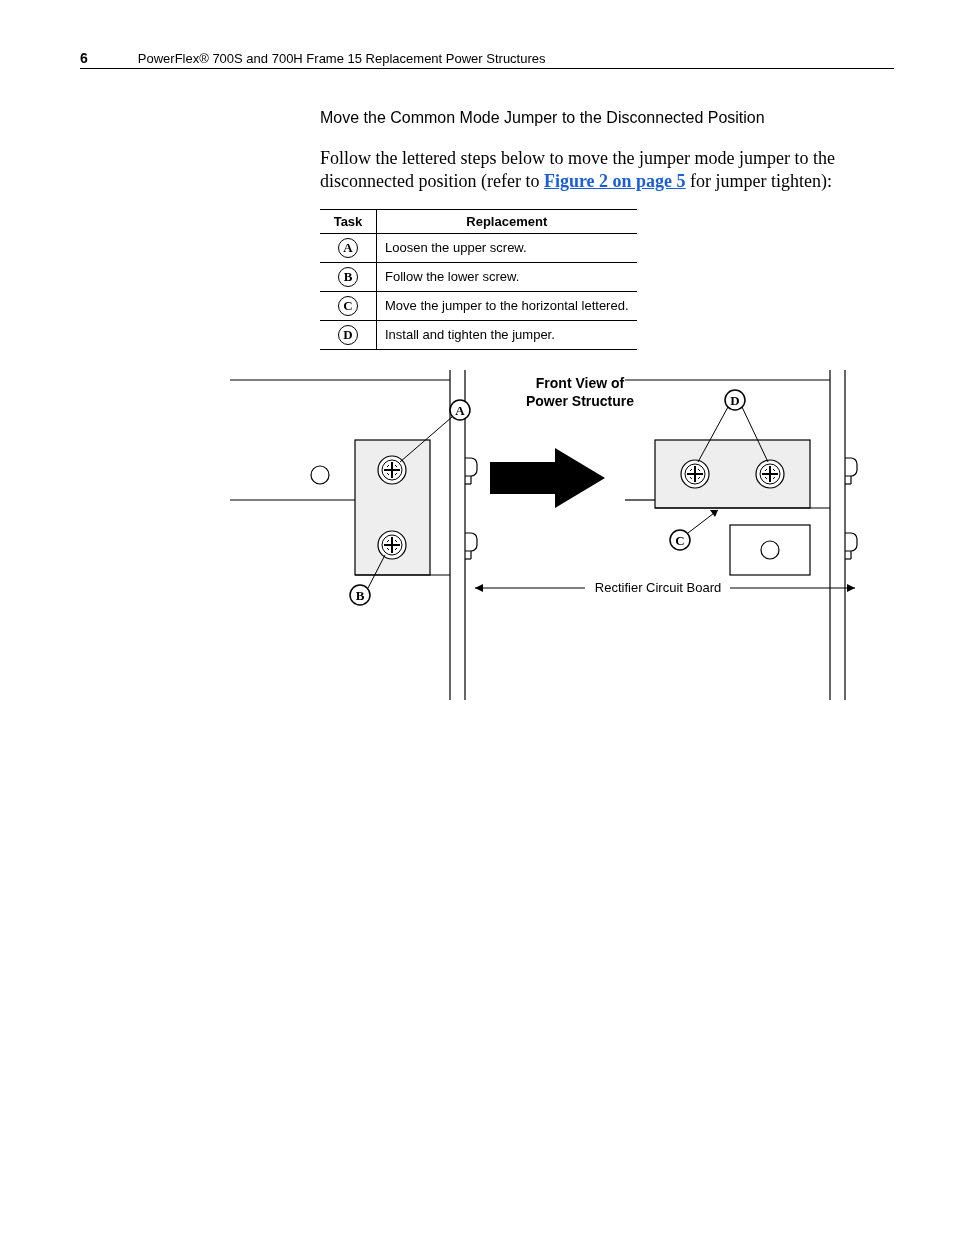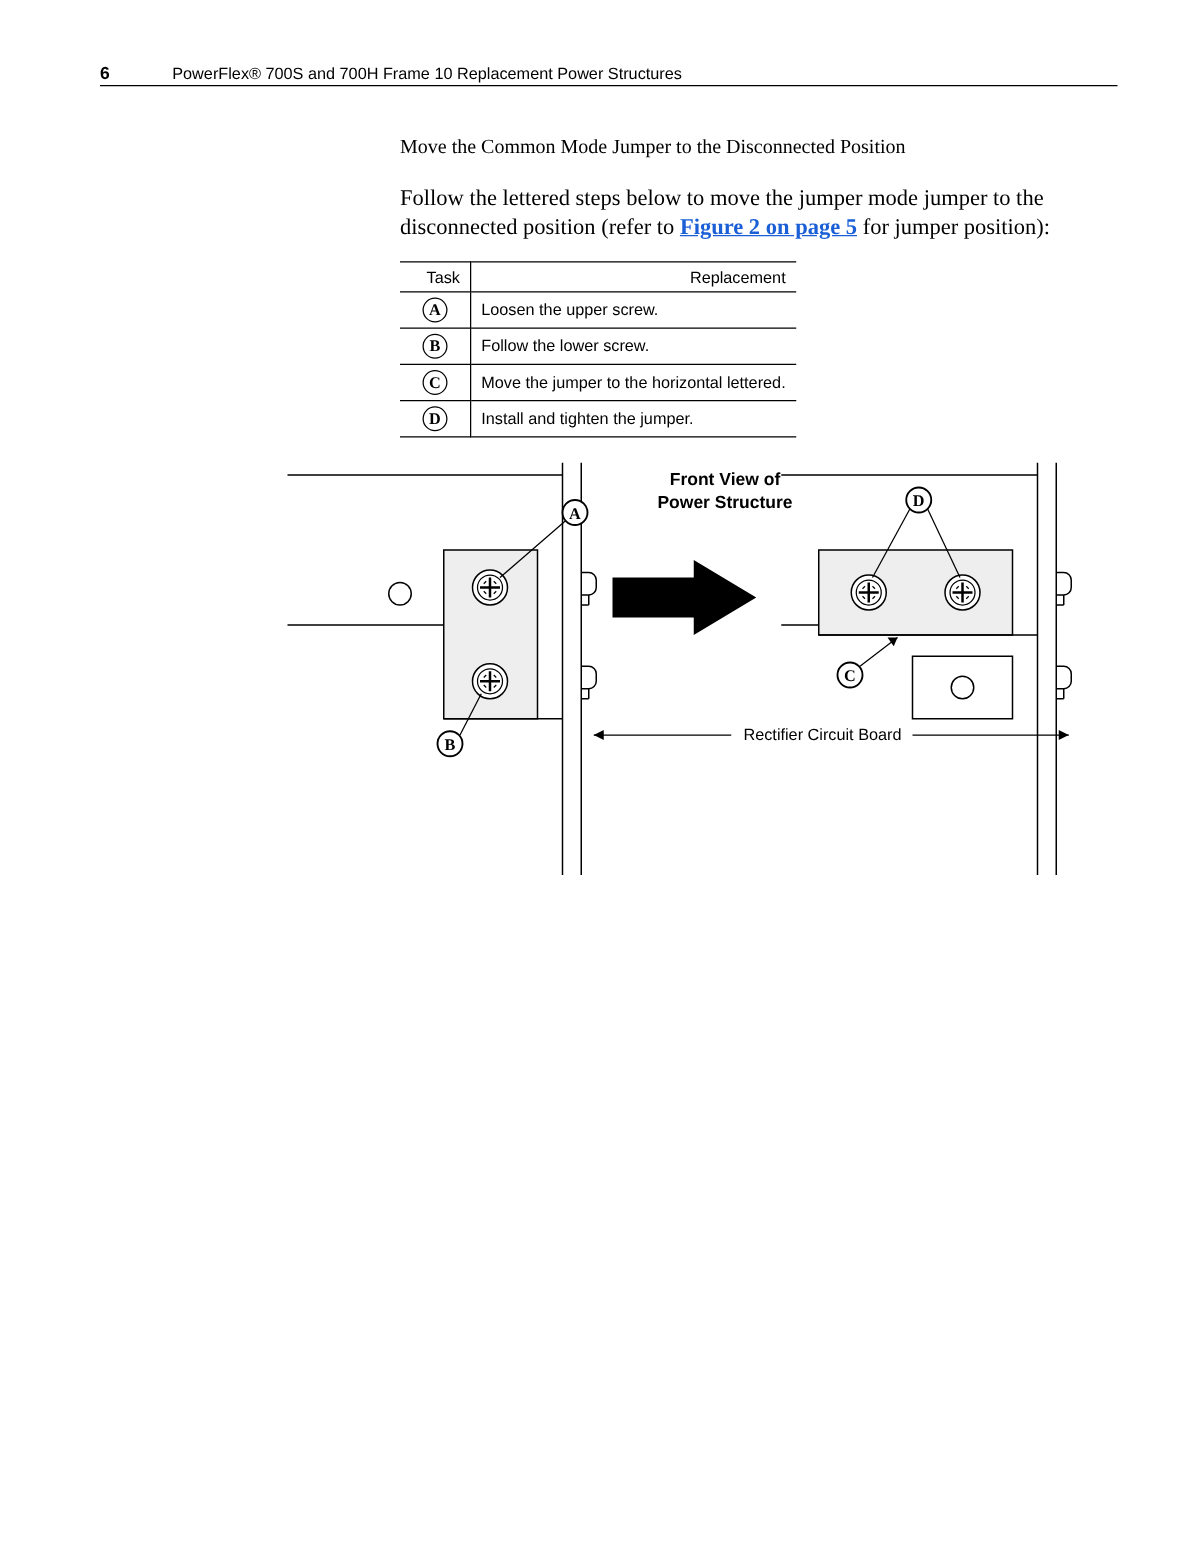--- a/index.html
+++ b/index.html
@@ -25,42 +25,41 @@
     font-size: 14px;
     margin-right: 50px;
   }
   .doc-title {
     font-size: 13px;
   }
   .section-title {
     margin-left: 240px;
     font-size: 16px;
     margin-bottom: 20px;
-    font-family: Liberation Serif, serif;
   }
   .intro-para {
     margin-left: 240px;
     font-family: "Times New Roman", Times, serif;
     font-size: 18px;
     line-height: 1.3;
     margin-bottom: 15px;
   }
   .link {
     color: #1a5fd6;
     text-decoration: underline;
     font-weight: bold;
   }
   table.task {
     margin-left: 240px;
     border-collapse: collapse;
     font-size: 13px;
   }
   table.task th {
-    text-align: right;
-    font-weight: normal;
+    text-align: center;
+    font-weight: bold;
     border-top: 1.5px solid #000;
     border-bottom: 1px solid #000;
     padding: 4px 8px;
     margin-top: 48px;
   }
   table.task td {
     border-bottom: 1px solid #000;
     padding: 4px 8px;
     vertical-align: middle;
   }
@@ -95,27 +94,27 @@
   svg text.sans { font-family: Arial, Helvetica, sans-serif; }
   svg text.bold { font-weight: bold; }
   svg text.serif { font-family: "Times New Roman", Times, serif; font-weight: bold; }
 </style>
 </head>
 <body>
 
 <div class="page">
   <div class="header-line">
     <span class="page-num">6</span>
-    <span class="doc-title">PowerFlex® 700S and 700H Frame 10 Replacement Power Structures</span>
+    <span class="doc-title">PowerFlex® 700S and 700H Frame 15 Replacement Power Structures</span>
   </div>
 
   <div class="section-title">Move the Common Mode Jumper to the Disconnected Position</div>
 
   <div class="intro-para">
-    <span>Follow the lettered steps below to move the jumper mode jumper to the disconnected position (refer to </span><a href="#" class="link">Figure 2 on page 5</a><span> for jumper position):</span>
+    <span>Follow the lettered steps below to move the jumper mode jumper to the disconnected position (refer to </span><a href="#" class="link">Figure 2 on page 5</a><span> for jumper tighten):</span>
   </div>
 
   <table class="task">
     <thead>
       <tr>
         <th class="task-col">Task</th>
         <th>Replacement</th>
       </tr>
     </thead>
     <tbody>

